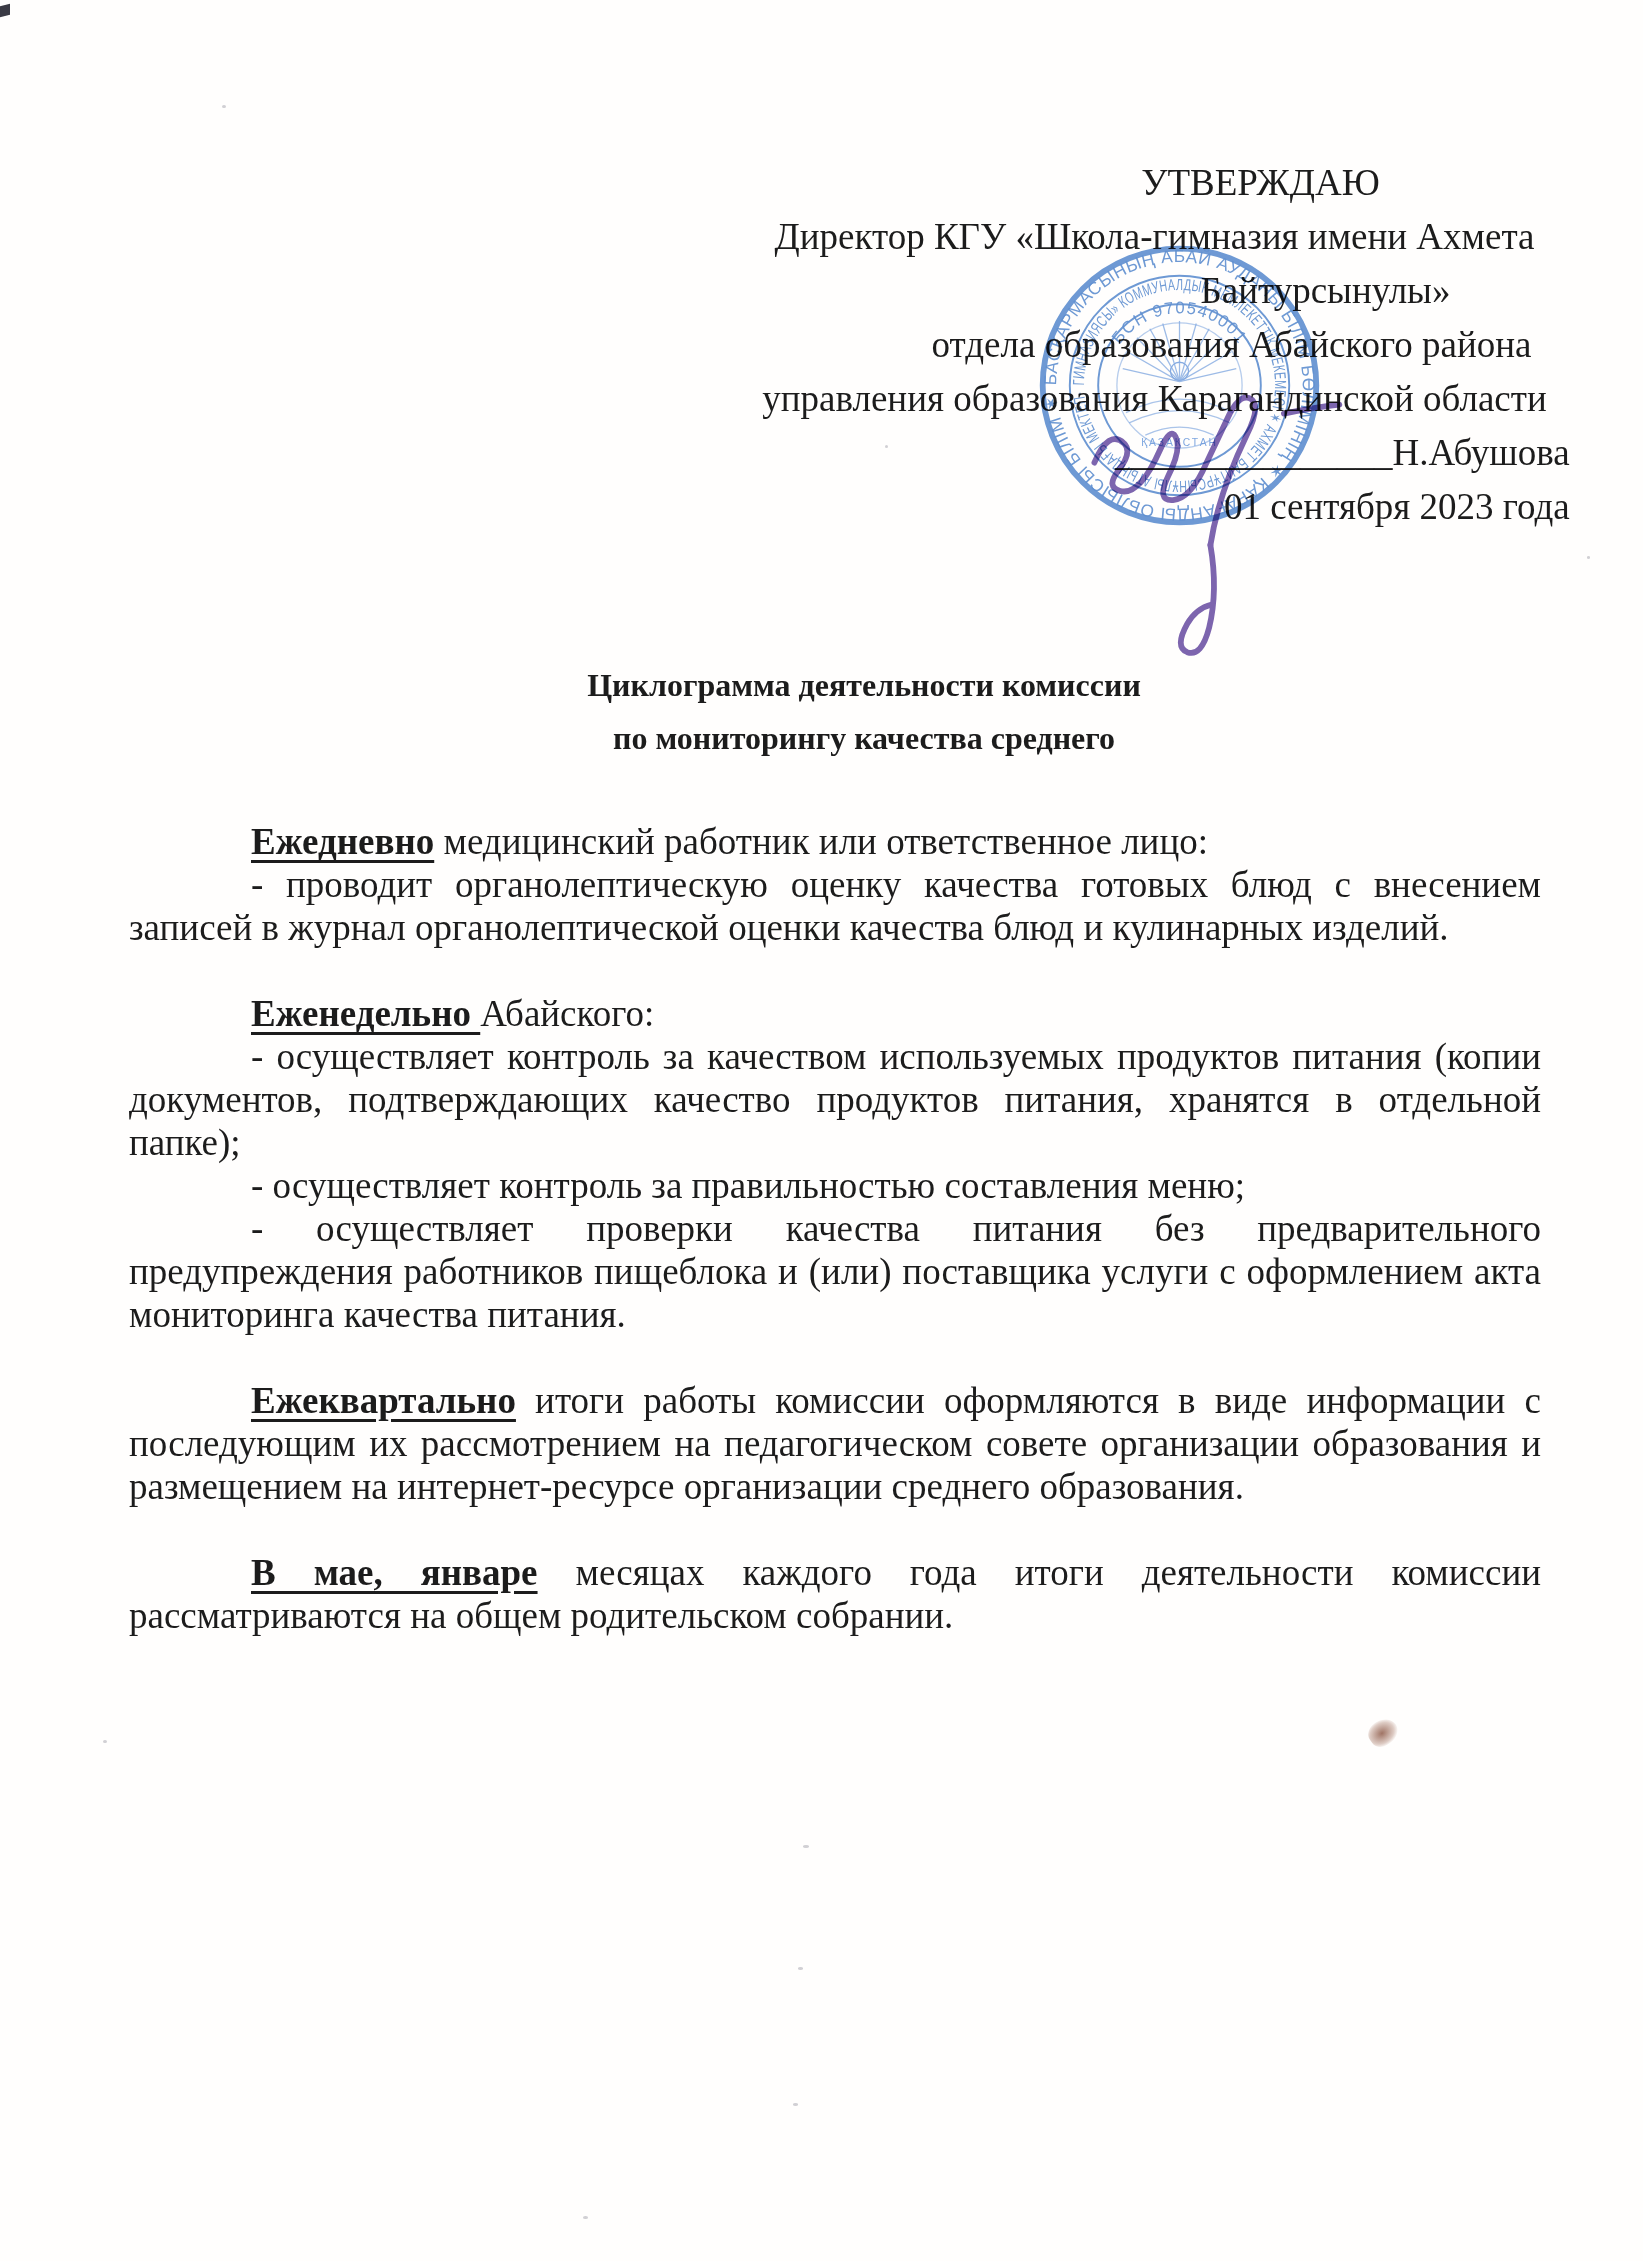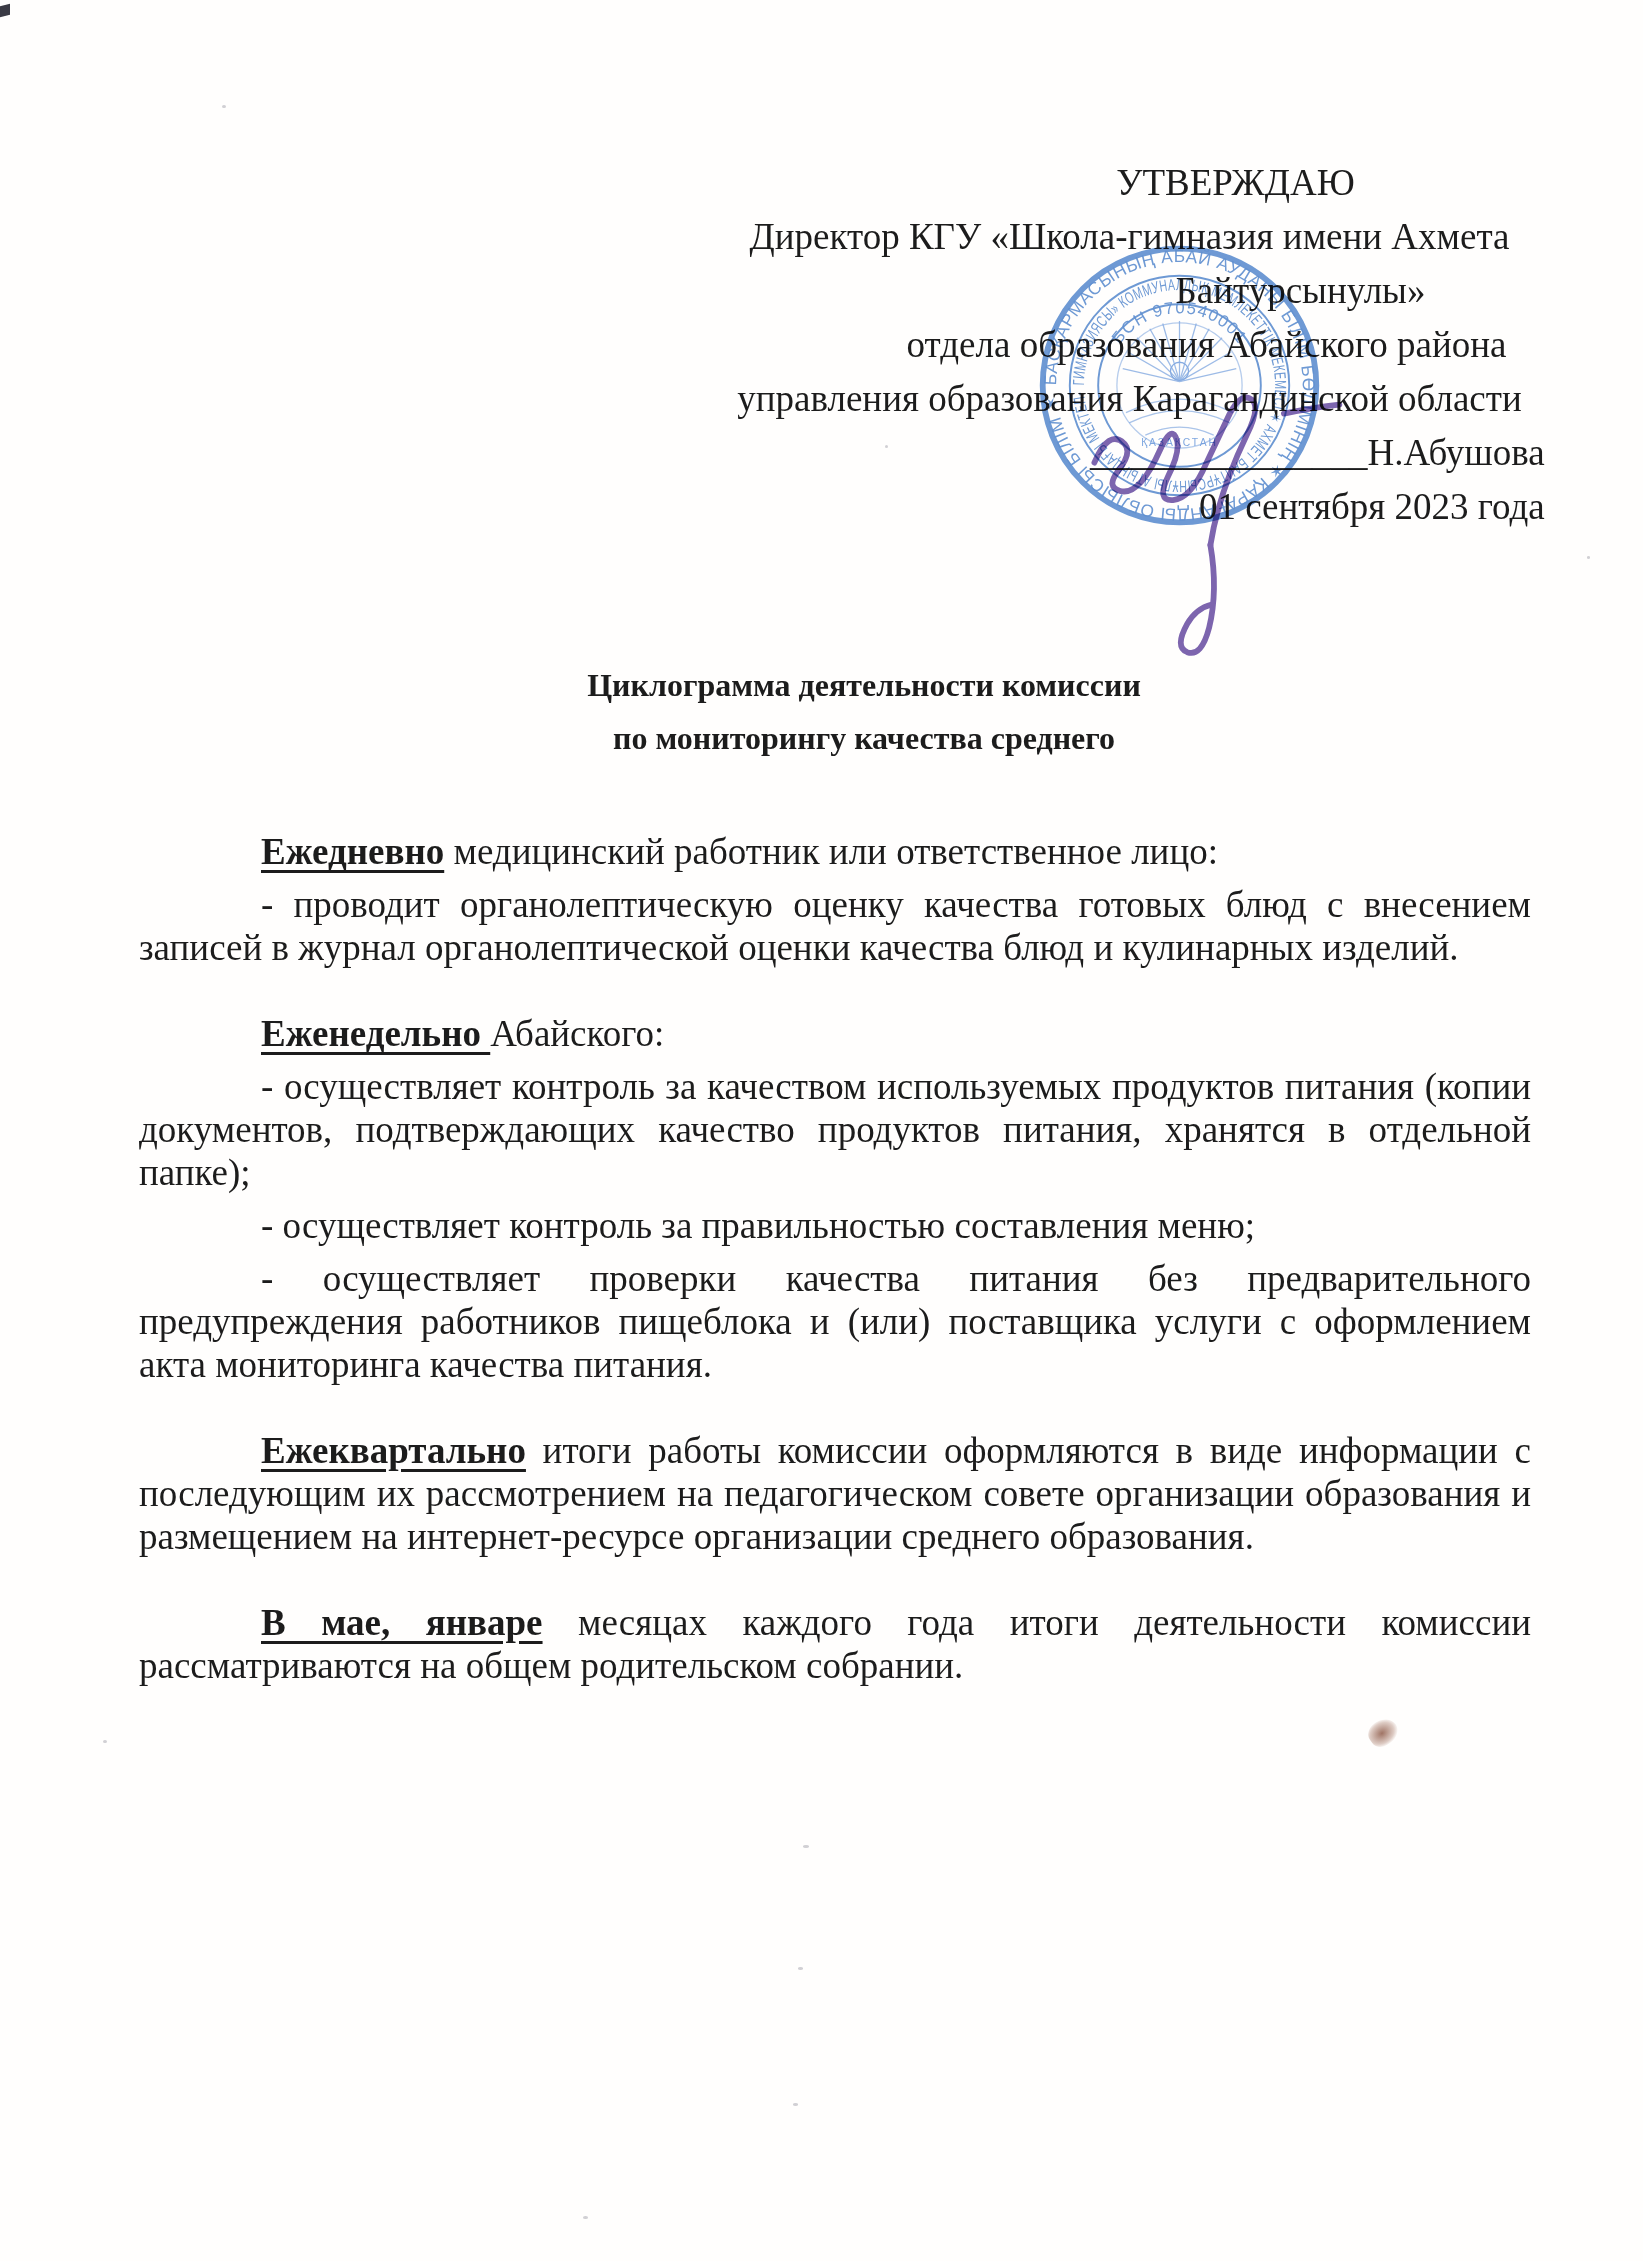--- a/index.html
+++ b/index.html
@@ -7,40 +7,40 @@
     position:relative;
     width:1644px;height:2261px;
     margin:0 auto;
     background:#fffefd;
     overflow:hidden;
     font-family:"Liberation Serif", serif;
     color:#1c1c1c;
   }
   
   .approval{
-    position:absolute;left:704px;top:156px;width:851px;
+    position:absolute;left:729px;top:156px;width:851px;
     font-size:37px;line-height:54px;text-align:center;white-space:nowrap;
   }
   .ap-line{height:54px;}
   .ap-shift1{transform:translateX(106px);}
   .ap-shift2{transform:translateX(171px);}
   .ap-shift3{transform:translateX(77px);}
   .ap-right{text-align:right;padding-right:10.3px;}
   
   .doc-title{
     position:absolute;left:129px;top:659px;width:1412px;
     padding-left:58px;box-sizing:border-box;
     font-size:32px;font-weight:bold;line-height:53px;text-align:center;
   }
   
   .body-text{
     position:absolute;left:129px;top:820px;width:1412px;
     font-size:37px;line-height:43px;text-align:justify;
   }
-  .para{margin:10px;text-indent:122px;}
+  .para{margin:0;text-indent:122px;}
   .sec-gap{margin-top:43px;}
   .lead{font-weight:bold;text-decoration:underline;text-decoration-thickness:3.2px;text-underline-offset:5.8px;}
   
   .stamp-svg{position:absolute;left:1013px;top:219px;mix-blend-mode:multiply;opacity:.88;}
   .sig-svg{position:absolute;left:1057px;top:335px;mix-blend-mode:multiply;}
   
   .corner-mark{position:absolute;left:0;top:4.5px;width:9.7px;height:11px;background:#3a3a44;transform:skewY(-14deg);}
   .smudge{position:absolute;left:1368px;top:1720px;width:30px;height:24.5px;border-radius:50% 60% 55% 45%;
           background:radial-gradient(ellipse at 45% 50%, rgba(128,70,50,.75), rgba(160,110,90,.35) 55%, transparent 75%);
           transform:rotate(-35deg);}

